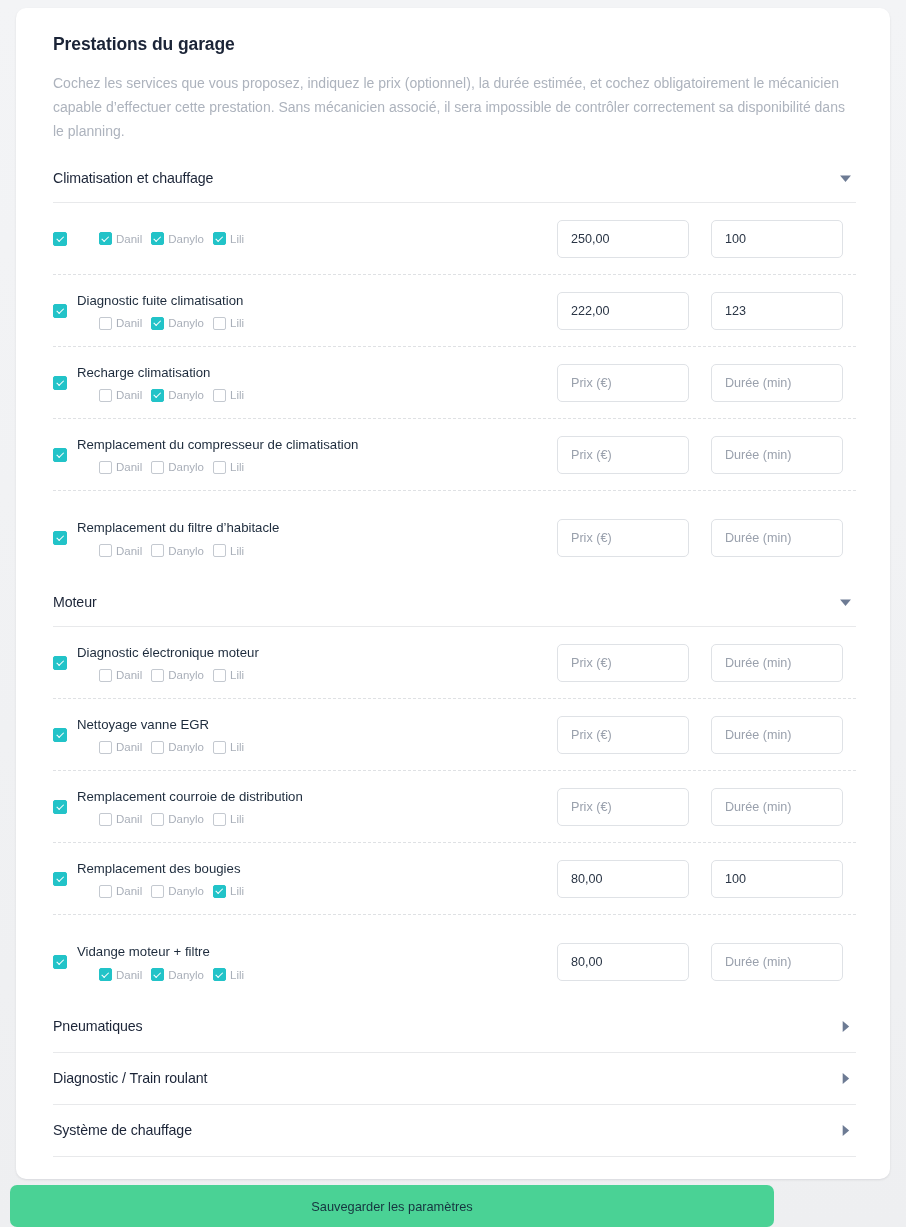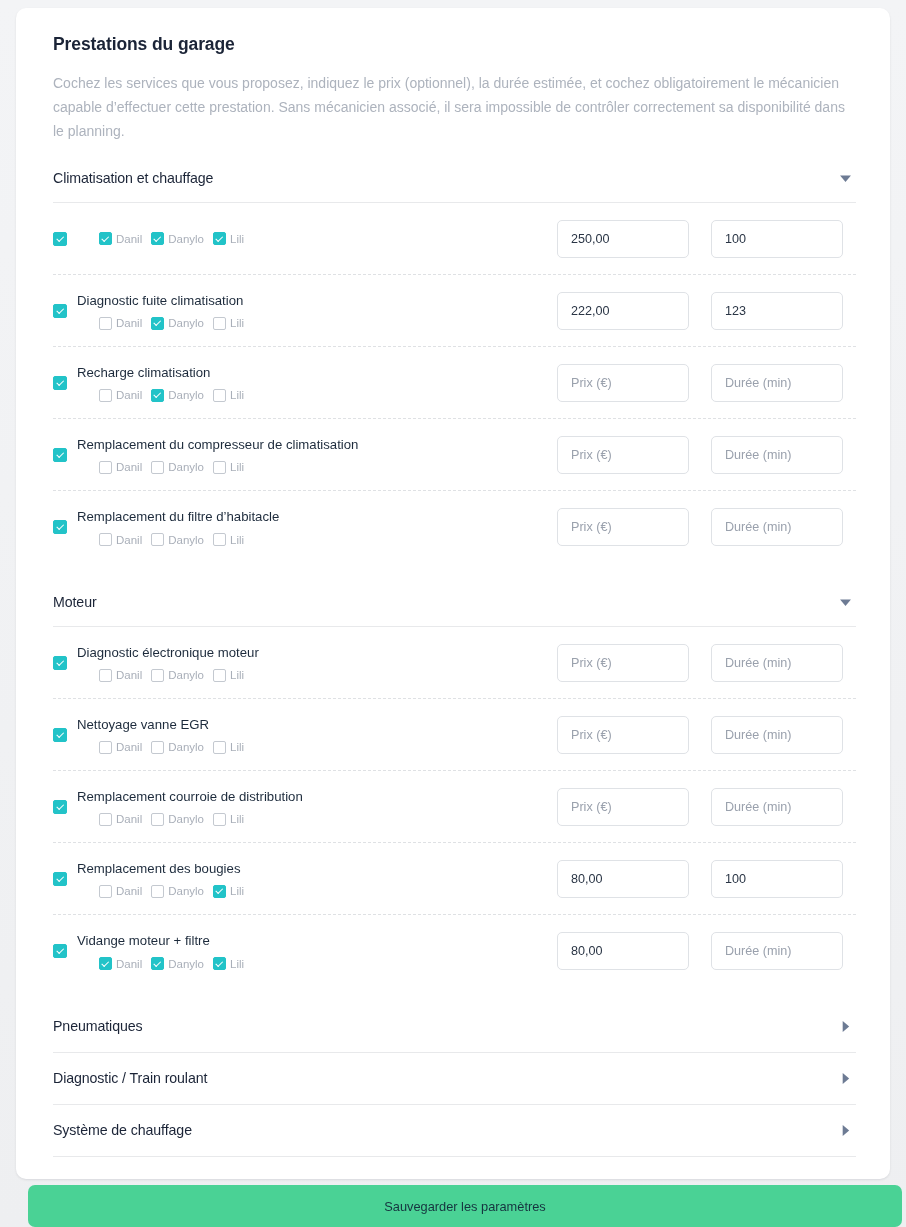--- a/index.html
+++ b/index.html
@@ -72,21 +72,21 @@
 
   .rows { }
   .row {
     display: flex;
     align-items: center;
     min-height: 72px;
     border-bottom: 1px dashed #dfe1e4;
     margin: 0 14px 0 17px;
     padding: 6px 0;
   }
-  .row:last-child { border-bottom: none; }
+  .row:last-child { border-bottom: none; align-items: flex-end; }
 
   .row-left {
     display: flex;
     align-items: center;
     flex: 1 1 auto;
     min-width: 0;
   }
   .svc-box { flex: 0 0 auto; width: 24px; display:flex; align-items:center; }
   .svc-text { flex: 1 1 auto; min-width: 0; }
   .svc-name {
@@ -157,23 +157,23 @@
     outline: none;
   }
   .inp::placeholder { color: #9aa1ad; }
 
   .section.collapsed .section-rule { margin-top: 9px; }
   .section-gap { height: 22px; }
   .section-gap.small { height: 8px; }
 
   .save-wrap {
     position: absolute;
-    left: 28px;
+    left: 10px;
     top: 1185px;
-    width: 874px;
+    width: 764px;
   }
   .save-btn {
     width: 100%;
     height: 42px;
     border: none;
     border-radius: 7px;
     background: #4ad295;
     color: #16343f;
     font-family: "Liberation Sans", sans-serif;
     font-size: 12.8px;

